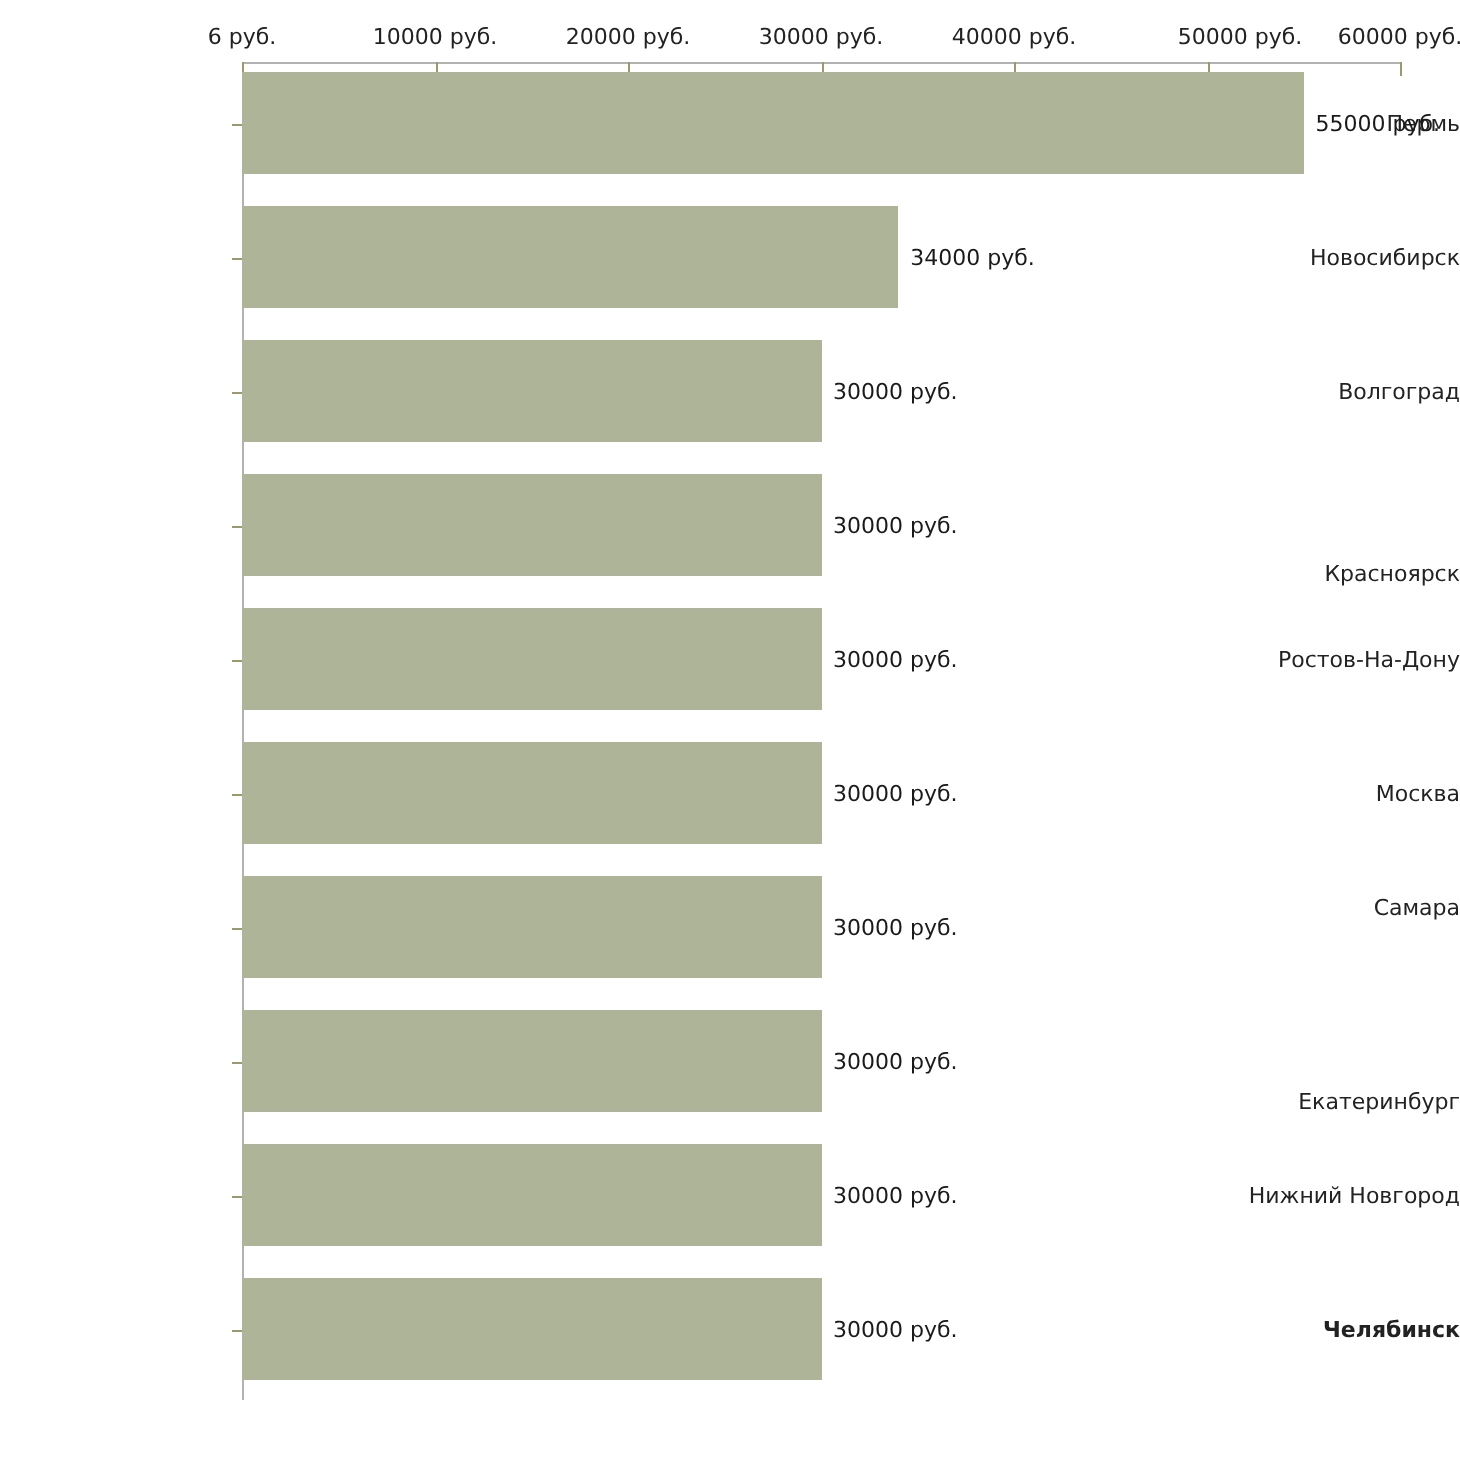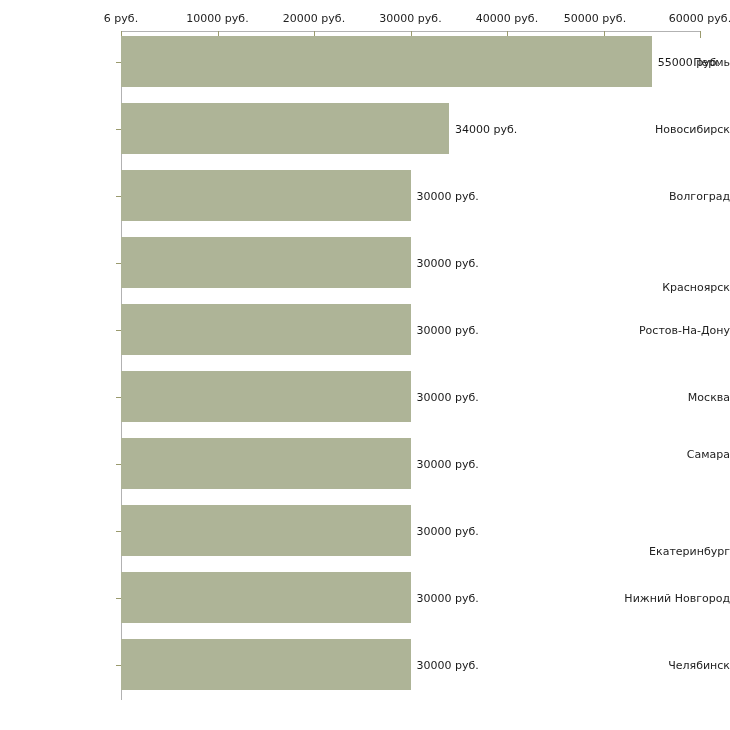--- a/index.html
+++ b/index.html
@@ -106,21 +106,21 @@
       <div class="xtick-label" style="left: 121px;">6 руб.</div>
       <div class="xtick" style="left: 217.5px;"></div>
       <div class="xtick-label" style="left: 217.5px;">10000 руб.</div>
       <div class="xtick" style="left: 314px;"></div>
       <div class="xtick-label" style="left: 314px;">20000 руб.</div>
       <div class="xtick" style="left: 410.5px;"></div>
       <div class="xtick-label" style="left: 410.5px;">30000 руб.</div>
       <div class="xtick" style="left: 507px;"></div>
       <div class="xtick-label" style="left: 507px;">40000 руб.</div>
       <div class="xtick" style="left: 603.5px;"></div>
-      <div class="xtick-label" style="left: 595px;">50000 руб.</div>
+      <div class="xtick-label" style="left: 620px;">50000 руб.</div>
       <div class="xtick" style="left: 700px;"></div>
       <div class="xtick-label" style="left: 700px;">60000 руб.</div>
     </div>
 
   <div id="yticks-layer">
       <div class="ytick" style="top: 61.5px;"></div>
       <div class="cat-label" style="top: 61.5px;">Пермь</div>
       <div class="ytick" style="top: 128.5px;"></div>
       <div class="cat-label" style="top: 128.5px;">Новосибирск</div>
       <div class="ytick" style="top: 195.5px;"></div>
@@ -131,21 +131,21 @@
       <div class="cat-label" style="top: 329.5px;">Ростов-На-Дону</div>
       <div class="ytick" style="top: 396.5px;"></div>
       <div class="cat-label" style="top: 396.5px;">Москва</div>
       <div class="ytick" style="top: 463.5px;"></div>
       <div class="cat-label" style="top: 438px; margin-top: 16px;">Самара</div>
       <div class="ytick" style="top: 530.5px;"></div>
       <div class="cat-label" style="top: 530.5px; margin-top: 20px;">Екатеринбург</div>
       <div class="ytick" style="top: 597.5px;"></div>
       <div class="cat-label" style="top: 597.5px;">Нижний Новгород</div>
       <div class="ytick" style="top: 664.5px;"></div>
-      <div class="cat-label" style="top: 664.5px;">Челябинск</div>
+      <div class="cat-label" style="top: 664.5px; font-weight: bold;">Челябинск</div>
     </div>
 
   <div id="bars-layer">
       <div class="bar" style="left: 121px; top: 36px; width: 530.75px; background: rgb(174, 180, 151);"></div>
       <div class="bar-value" style="left: 657.75px; top: 61.5px;">55000 руб.</div>
       <div class="bar" style="left: 121px; top: 103px; width: 328.1px; background: rgb(174, 180, 151);"></div>
       <div class="bar-value" style="left: 455.1px; top: 128.5px;">34000 руб.</div>
       <div class="bar" style="left: 121px; top: 170px; width: 289.5px; background: rgb(174, 180, 151);"></div>
       <div class="bar-value" style="left: 416.5px; top: 195.5px;">30000 руб.</div>
       <div class="bar" style="left: 121px; top: 237px; width: 289.5px; background: rgb(174, 180, 151);"></div>

